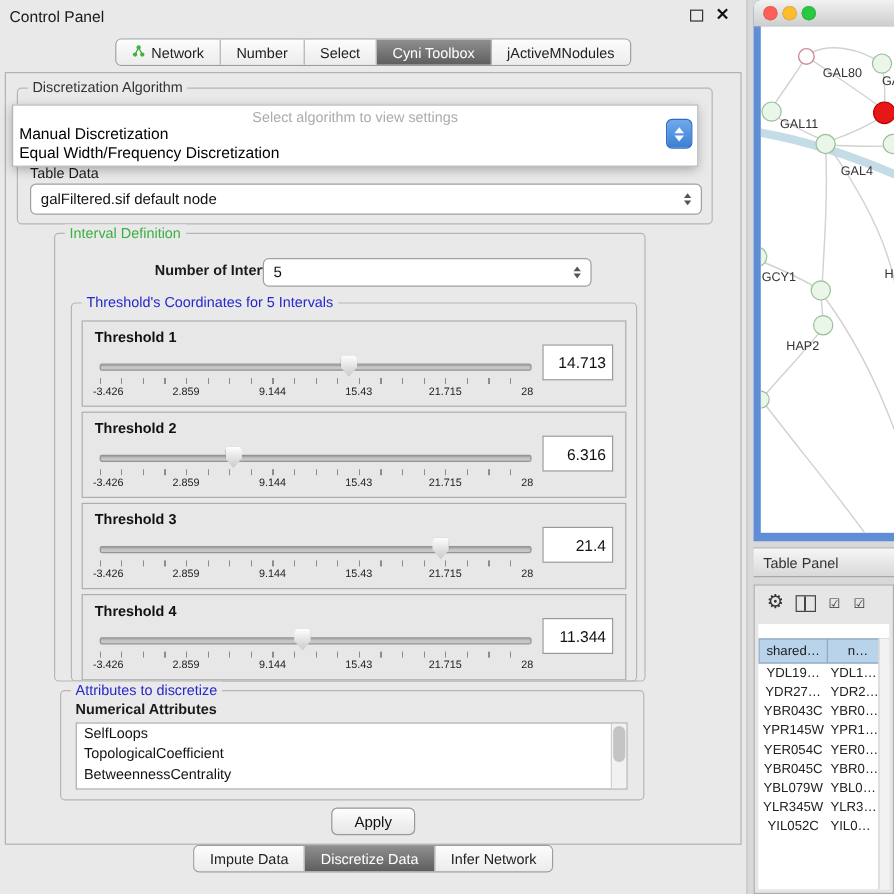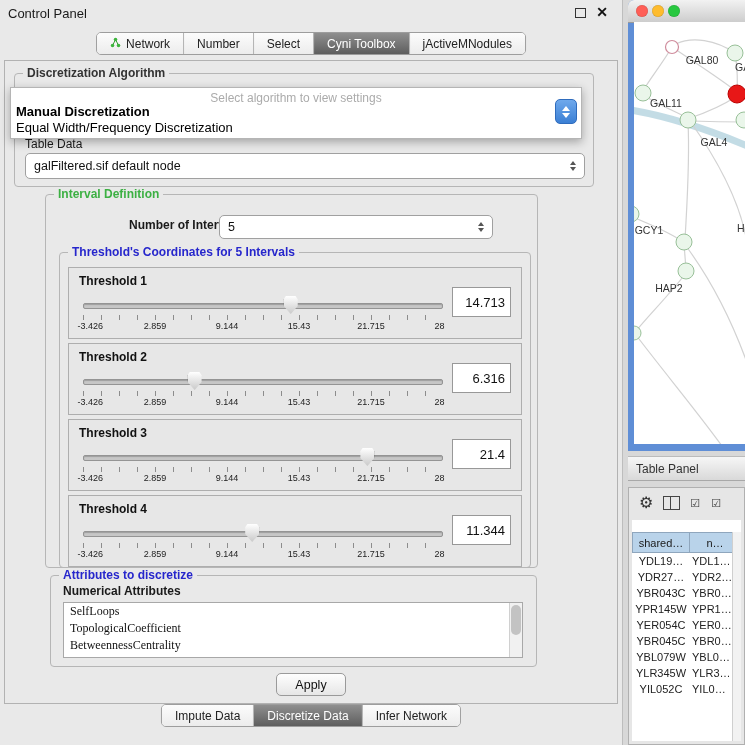--- a/index.html
+++ b/index.html
@@ -16,36 +16,36 @@
   .tabbar{display:flex;border:1px solid #9d9d9d;border-radius:5px;overflow:hidden;background:#f2f2f2;height:21px;}
   .cp-tabbar{position:absolute;top:32px;left:50%;transform:translateX(-50%);}
   .tab{display:flex;align-items:center;gap:5px;padding:0 13px;font-size:12px;color:#222;background:linear-gradient(#fcfcfc,#ececec);white-space:nowrap;}
   .tab + .tab{border-left:1px solid #b3b3b3;}
   .tab.selected{background:linear-gradient(#8f8f8f,#5e5e5e);color:#fff;}
   .net-ico{display:inline-block;}
 
   .cp-content{position:absolute;left:4px;top:60px;width:612px;height:642px;border:1px solid #b2b2b2;background:#e9e9e9;}
 
   .groupbox{position:absolute;border:1px solid #b6b6b6;border-radius:4px;}
-  .gb-legend{position:absolute;top:-8px;left:8px;background:#e9e9e9;padding:0 4px;font-size:12px;color:#333;white-space:nowrap;font-weight:bold;}
+  .gb-legend{position:absolute;top:-8px;left:8px;background:#e9e9e9;padding:0 4px;font-size:12px;color:#333;white-space:nowrap;}
   .gb-legend.green{color:#3cb043;}
   .gb-legend.blue{color:#2626cc;}
 
   
   .combo{position:absolute;background:#fff;border:1px solid #a0a0a0;border-radius:5px;font-size:12.5px;color:#111;display:flex;align-items:center;}
   .combo .val{padding-left:8px;flex:1;white-space:nowrap;overflow:hidden;}
   .stepper{width:14px;display:flex;flex-direction:column;align-items:center;justify-content:center;margin-right:4px;}
   .tri-up{width:0;height:0;border-left:3.5px solid transparent;border-right:3.5px solid transparent;border-bottom:4.5px solid #555;margin-bottom:2px;}
   .tri-down{width:0;height:0;border-left:3.5px solid transparent;border-right:3.5px solid transparent;border-top:4.5px solid #555;}
 
   
   .algo-popup{position:absolute;left:5px;top:26px;width:570px;height:50px;background:#fff;border:1px solid #b5b5b5;box-shadow:0 3px 9px rgba(0,0,0,.3);z-index:30;}
   .popup-placeholder{position:absolute;left:0;top:3px;width:100%;text-align:center;font-size:12px;color:#ababab;}
   .popup-item{position:absolute;left:5px;font-size:13px;color:#000;white-space:nowrap;}
-  .popup-item.bold{font-weight:bold;}
+  .popup-item.bold{font-weight:normal;}
   .blue-stepper{position:absolute;right:4px;top:11px;width:20px;height:23px;border-radius:5px;background:linear-gradient(#6fa9ec,#3b7fd4);border:1px solid #2f6cbd;display:flex;flex-direction:column;align-items:center;justify-content:center;}
   .blue-stepper .tri-up{border-bottom-color:#fff;border-left-width:4px;border-right-width:4px;border-bottom-width:5px;}
   .blue-stepper .tri-down{border-top-color:#fff;border-left-width:4px;border-right-width:4px;border-top-width:5px;}
 
   .plain-label{position:absolute;font-size:12px;color:#1a1a1a;white-space:nowrap;}
   .bold-label{position:absolute;font-size:12px;font-weight:bold;color:#1a1a1a;white-space:nowrap;}
 
   
   .th-panel{position:absolute;left:8px;width:452px;height:70px;background:#e7e7e7;border:1px solid #aeaeae;}
   .th-title{position:absolute;left:10px;top:6px;font-size:12px;font-weight:bold;color:#111;}
@@ -54,21 +54,21 @@
   .thumbpos{position:absolute;top:2px;width:0;height:0;}
   .thumb{width:14px;height:18px;transform:translateX(-50%);background:linear-gradient(#ffffff,#c9c9c9);clip-path:polygon(15% 0,85% 0,100% 18%,100% 55%,50% 100%,0 55%,0 18%);filter:drop-shadow(0 0 1px rgba(0,0,0,.6));}
   .ticks{position:absolute;left:0;right:0;top:21px;height:5px;background:repeating-linear-gradient(to right,#8c8c8c 0 1px,transparent 1px 18px);}
   .scale{position:absolute;left:0;right:0;top:27px;height:11px;font-size:9px;color:#222;}
   .scale span{position:absolute;transform:translateX(-50%);white-space:nowrap;}
   .scale .s0{left:2%;} .scale .s1{left:20%;} .scale .s2{left:40%;}
   .scale .s3{left:60%;} .scale .s4{left:80%;} .scale .s5{left:99%;}
   .value-box{position:absolute;right:10px;top:19px;width:52px;height:28px;background:#fff;border:1px solid #989898;font-size:13px;color:#111;display:flex;align-items:center;justify-content:flex-end;padding-right:5px;}
 
   
-  .attr-list{position:absolute;left:12px;top:26px;width:458px;height:54px;background:#fff;border:1px solid #a8a8a8;overflow:hidden;font-size:12px;color:#111;font-family:Liberation Serif, serif;}
+  .attr-list{position:absolute;left:12px;top:26px;width:458px;height:54px;background:#fff;border:1px solid #a8a8a8;overflow:hidden;font-size:12px;color:#111;}
   .attr-item{line-height:17px;padding-left:6px;white-space:nowrap;}
   .attr-scroll{position:absolute;right:0;top:0;bottom:0;width:12px;background:#f1f1f1;border-left:1px solid #d0d0d0;}
   .attr-scroll .sthumb{position:absolute;left:1px;right:1px;top:2px;height:30px;background:#c3c3c3;border-radius:5px;}
 
   .apply-btn{position:absolute;left:50%;transform:translateX(-50%);top:612px;width:68px;height:21px;background:linear-gradient(#fefefe,#e6e6e6);border:1px solid #9a9a9a;border-radius:5px;font-size:12.5px;color:#111;display:flex;align-items:center;justify-content:center;}
 
   .cp-bottom-tabs{position:absolute;top:704px;left:50%;transform:translateX(-50%);}
 
   
   .network-window{position:absolute;left:628px;top:0;width:117px;height:451px;background:#5f8ed6;border-radius:6px 0 0 0;}

